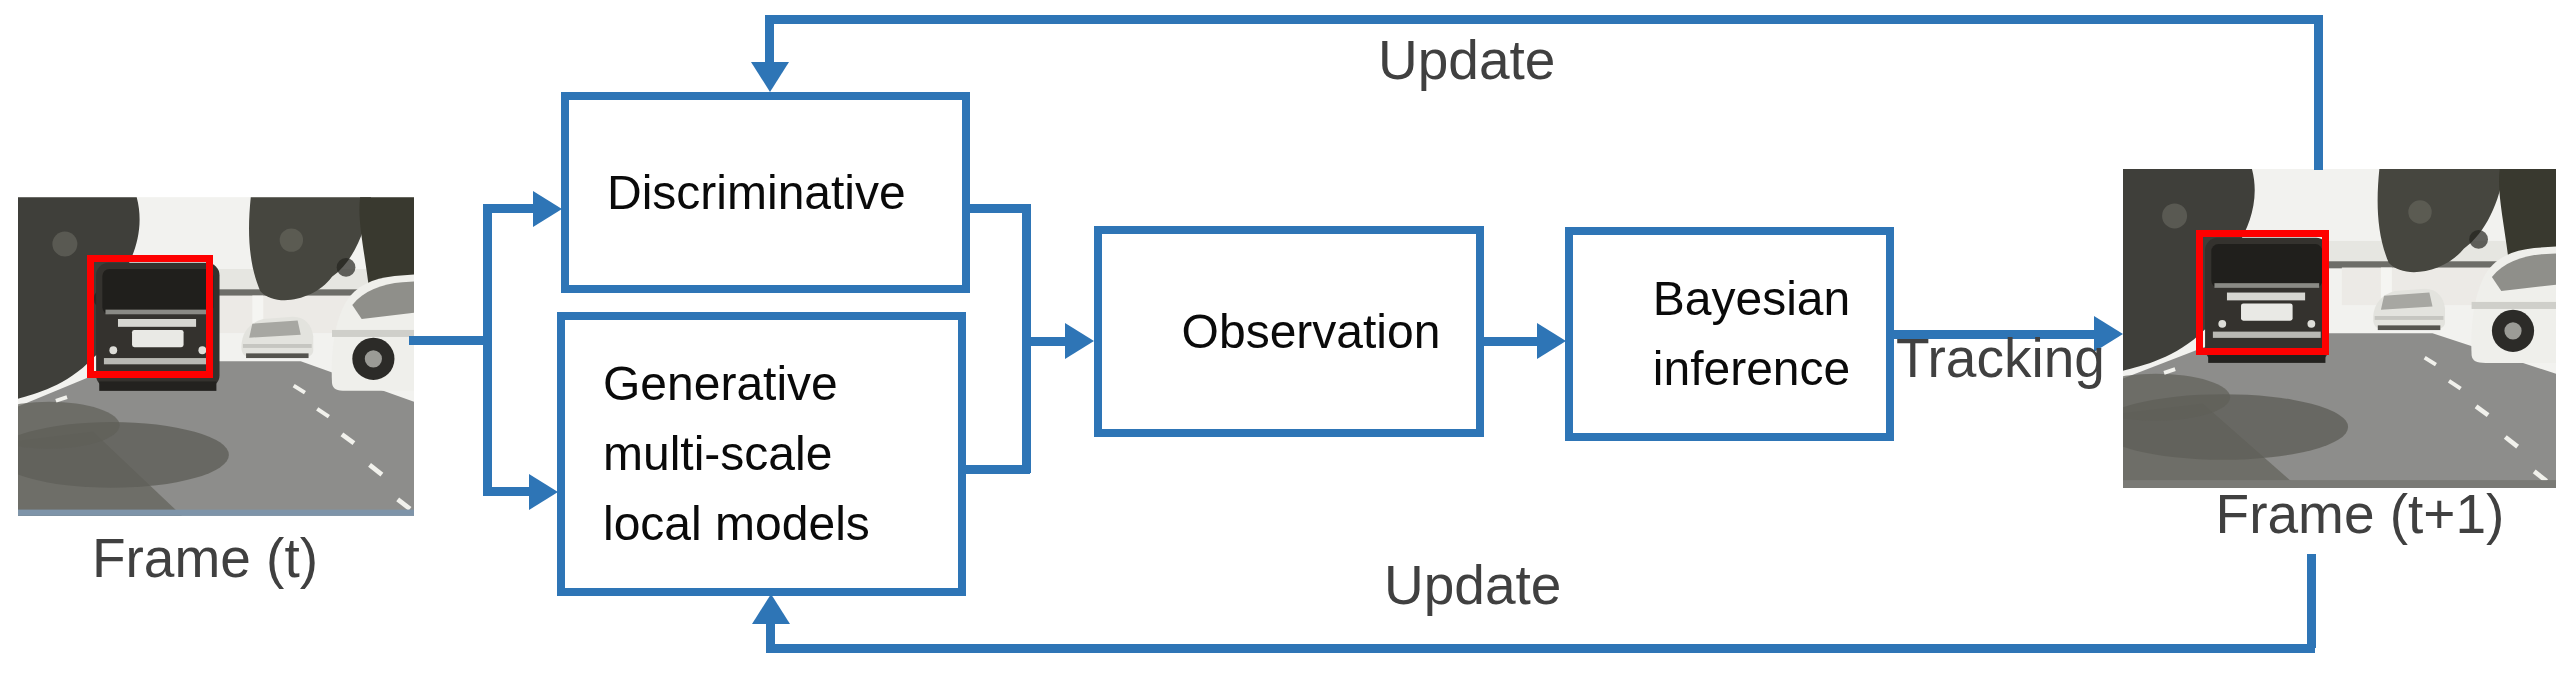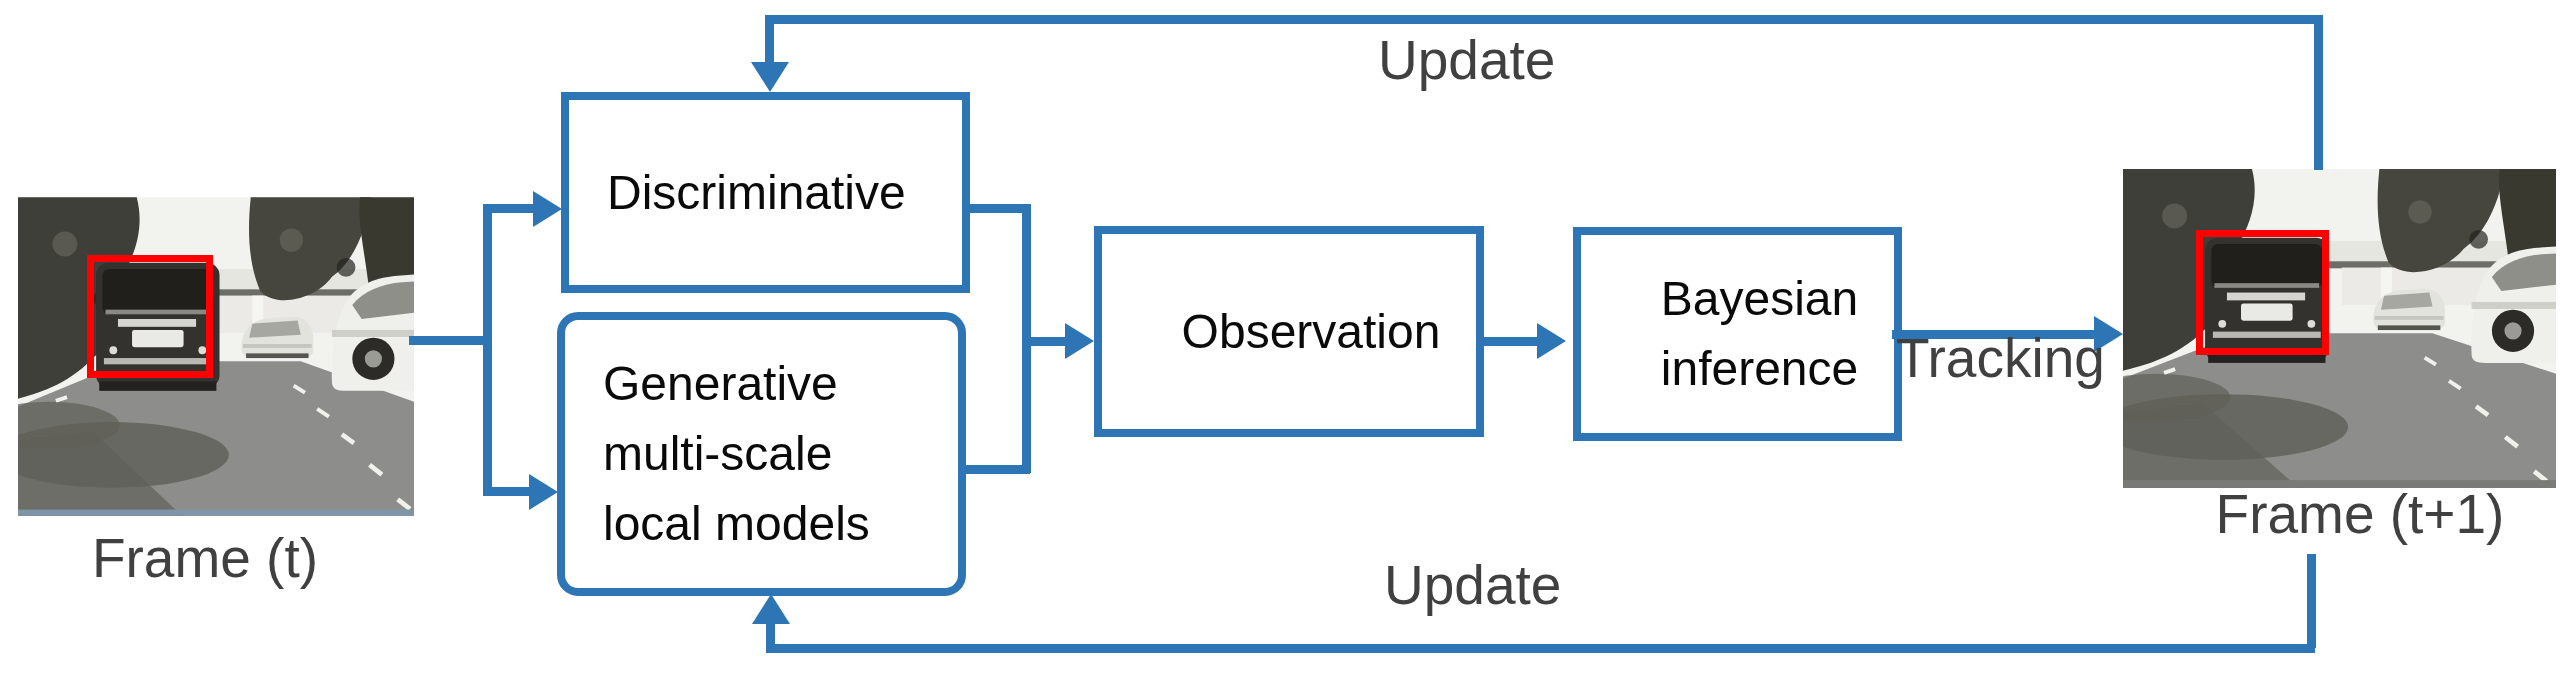--- a/index.html
+++ b/index.html
@@ -163,31 +163,31 @@
       <rect x="0" y="398" width="554" height="10" fill="#7a7a76"></rect>
     </svg>
     <div class="trackbox" style="left:73px;top:61px;width:133px;height:125px;"></div>
   </div>
   <div class="flabel centered" style="left:2204px;top:487px;width:312px;">Frame (t+1)</div>
 
   <div class="node left-text" style="left:561px;top:92px;width:409px;height:201px;">
     <span class="ln">Discriminative</span>
   </div>
 
-  <div class="node left-text" style="left:557px;top:312px;width:409px;height:284px;border-radius:21px;">
+  <div class="node left-text" style="left:557px;top:312px;width:409px;height:284px;">
     <span class="ln">Generative</span>
     <span class="ln">multi-scale</span>
     <span class="ln">local models</span>
   </div>
 
   <div class="node center-text" style="left:1094px;top:226px;width:390px;height:211px;">
     <span class="ln">Observation</span>
   </div>
 
-  <div class="node center-text" style="left:1565px;top:227px;width:329px;height:214px;margin-left:8px;">
+  <div class="node center-text" style="left:1565px;top:227px;width:329px;height:214px;">
     <span class="ln">Bayesian</span>
     <span class="ln">inference</span>
   </div>
 
   <div class="seg" style="left:409px;top:336px;width:79px;height:8.6px;"></div>
   <div class="seg" style="left:483px;top:204px;width:8.6px;height:292px;"></div>
   <div class="seg" style="left:483px;top:204px;width:52px;height:8.6px;"></div>
   <div class="arr right" style="left:533px;top:191px;"></div>
   <div class="seg" style="left:483px;top:487px;width:48px;height:8.6px;"></div>
   <div class="arr right" style="left:529px;top:474px;"></div>

